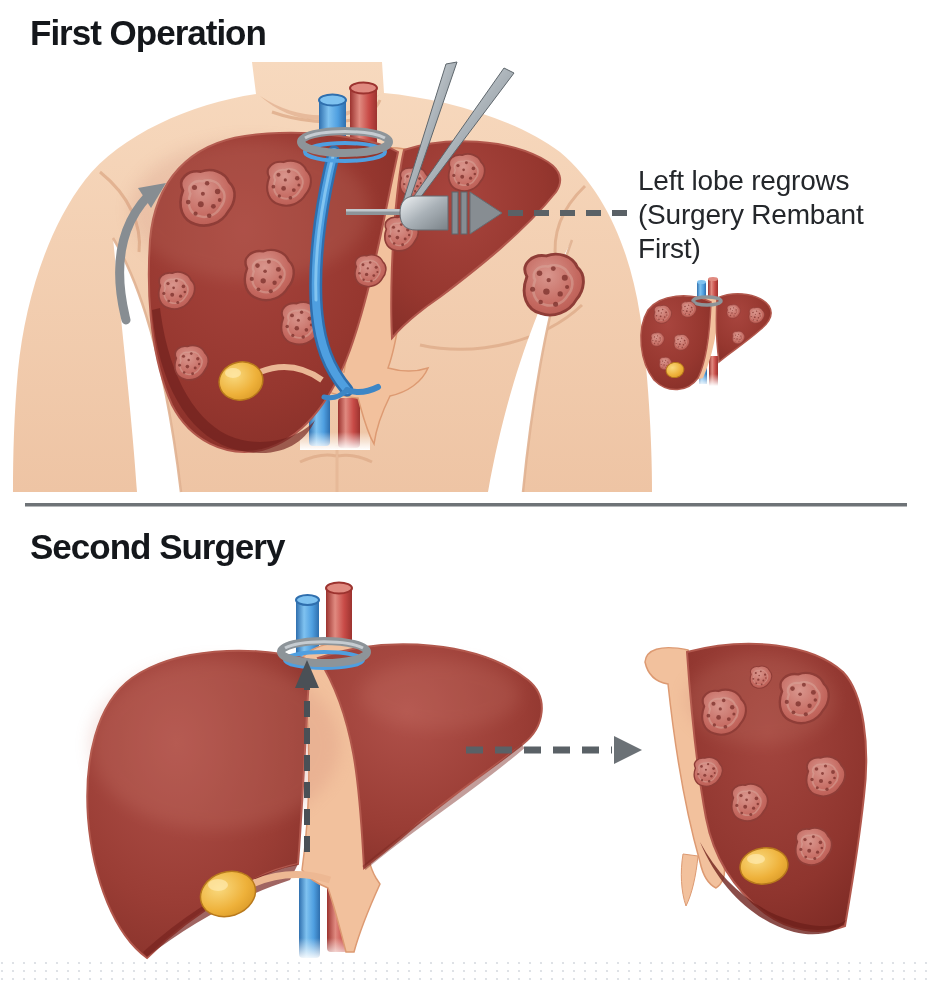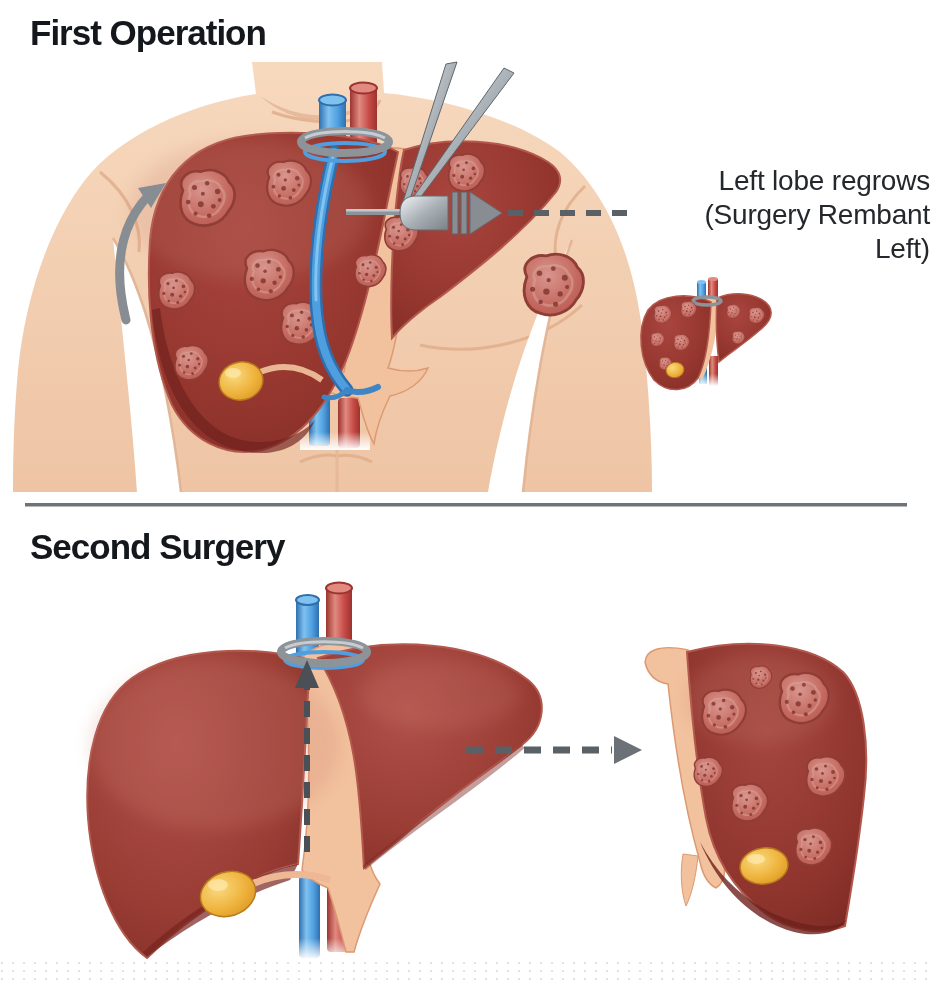--- a/index.html
+++ b/index.html
@@ -4,21 +4,21 @@
 <style>
   html,body{margin:0;padding:0;background:#fff;}
   .canvas{position:relative;width:932px;height:985px;background:#ffffff;overflow:hidden;
           font-family:"Liberation Sans",sans-serif;}
   .heading{position:absolute;font-weight:700;font-size:35px;letter-spacing:-1px;
            color:var(--heading-text,#14171b);white-space:nowrap;}
   #heading-first{left:30px;top:13px;}
   #heading-second{left:30px;top:527px;}
   .annotation{position:absolute;left:638px;top:164px;width:292px;
               font-size:28px;line-height:34px;letter-spacing:-0.2px;
-              color:var(--annotation-text,#24272b);text-align:right;}
+              color:var(--annotation-text,#24272b);}
   .annotation span{display:block;}
   svg.art{position:absolute;left:0;top:0;width:932px;height:985px;}
   .dash-line{stroke:var(--dash,#5a6166);}
   .arrow-fill{fill:var(--arrow-gray,#878d92);}
   .clamp{stroke:var(--clamp-gray,#8d9499);}
   .lig{fill:var(--ligament,#f2c19d);}
 </style>
 </head>
 <body>
 
@@ -309,16 +309,16 @@
     <rect x="0" y="961" width="932" height="24" fill="url(#dots)" opacity="0.75"></rect>
   </svg>
 
   <div id="heading-first" class="heading">First Operation</div>
 
   <div id="heading-second" class="heading">Second Surgery</div>
 
   <div class="annotation">
     <span>Left lobe regrows</span>
     <span>(Surgery Rembant</span>
-    <span>Left)</span>
+    <span>First)</span>
   </div>
 
 </div>
 
 </body></html>

